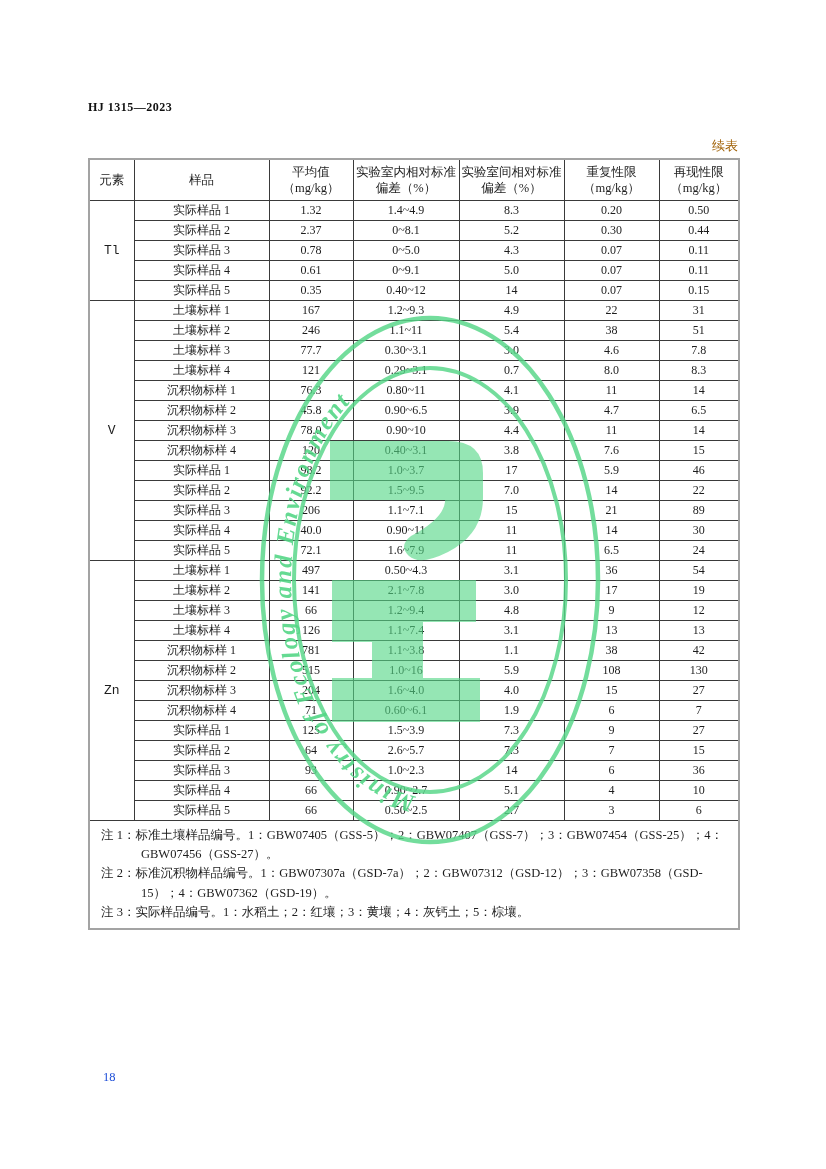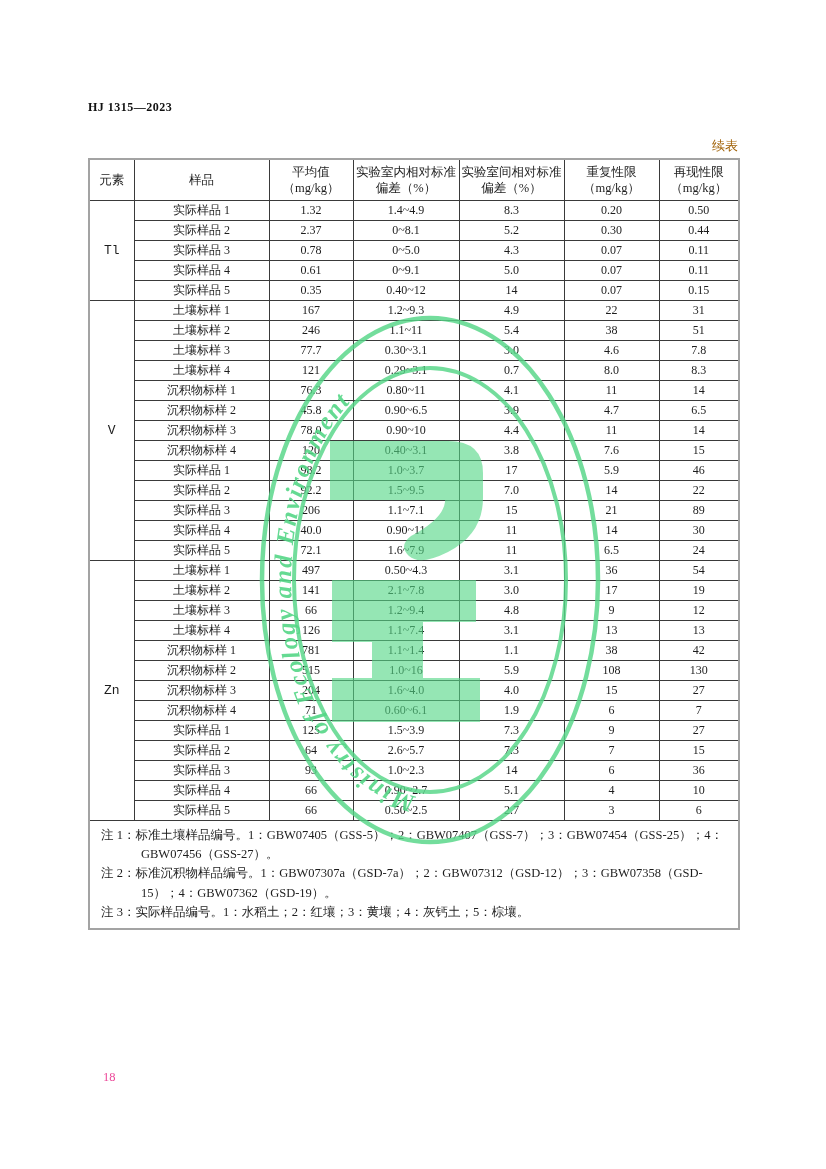--- a/index.html
+++ b/index.html
@@ -31,21 +31,21 @@
   #main-table tbody td { height:19px; font-size:12px; line-height:19px; white-space:nowrap; }
   #main-table tbody td.el { font-size:13px;font-family:Liberation Mono, monospace; }
   #main-table td.notes {
     text-align:left; vertical-align:top; padding:5px 8px 6px 11px; height:auto;
   }
   .note {
     font-size:12.5px; line-height:1.55; color:#1d1d1d;
     padding-left:40px; text-indent:-40px;
   }
   .page-number {
-    position:absolute; left:103px; top:1070px; font-size:12.5px; color:#ec4899;
+    position:absolute; left:103px; top:1070px; font-size:12.5px; color:#1d4ed8;
   }
   .watermark {
     position:absolute; left:0; top:0; pointer-events:none; z-index:5;
   }
   .wm-ring { fill:none; stroke:var(--wm); stroke-opacity:0.82; }
   .wm-glyph { fill:var(--wm); fill-opacity:0.62; }
   .wm-text {
     fill:var(--wm); fill-opacity:0.9; font-size:25px; font-style:italic; font-weight:bold;
     font-family:"Liberation Serif","DejaVu Serif",serif; letter-spacing:2px;
   }
@@ -256,21 +256,21 @@
           <td>土壤标样 4</td>
           <td>126</td>
           <td>1.1~7.4</td>
           <td>3.1</td>
           <td>13</td>
           <td>13</td>
         </tr>
         <tr>
           <td>沉积物标样 1</td>
           <td>781</td>
-          <td>1.1~1.4</td>
+          <td>1.1~3.8</td>
           <td>1.1</td>
           <td>38</td>
           <td>42</td>
         </tr>
         <tr>
           <td>沉积物标样 2</td>
           <td>515</td>
           <td>1.0~16</td>
           <td>5.9</td>
           <td>108</td>

